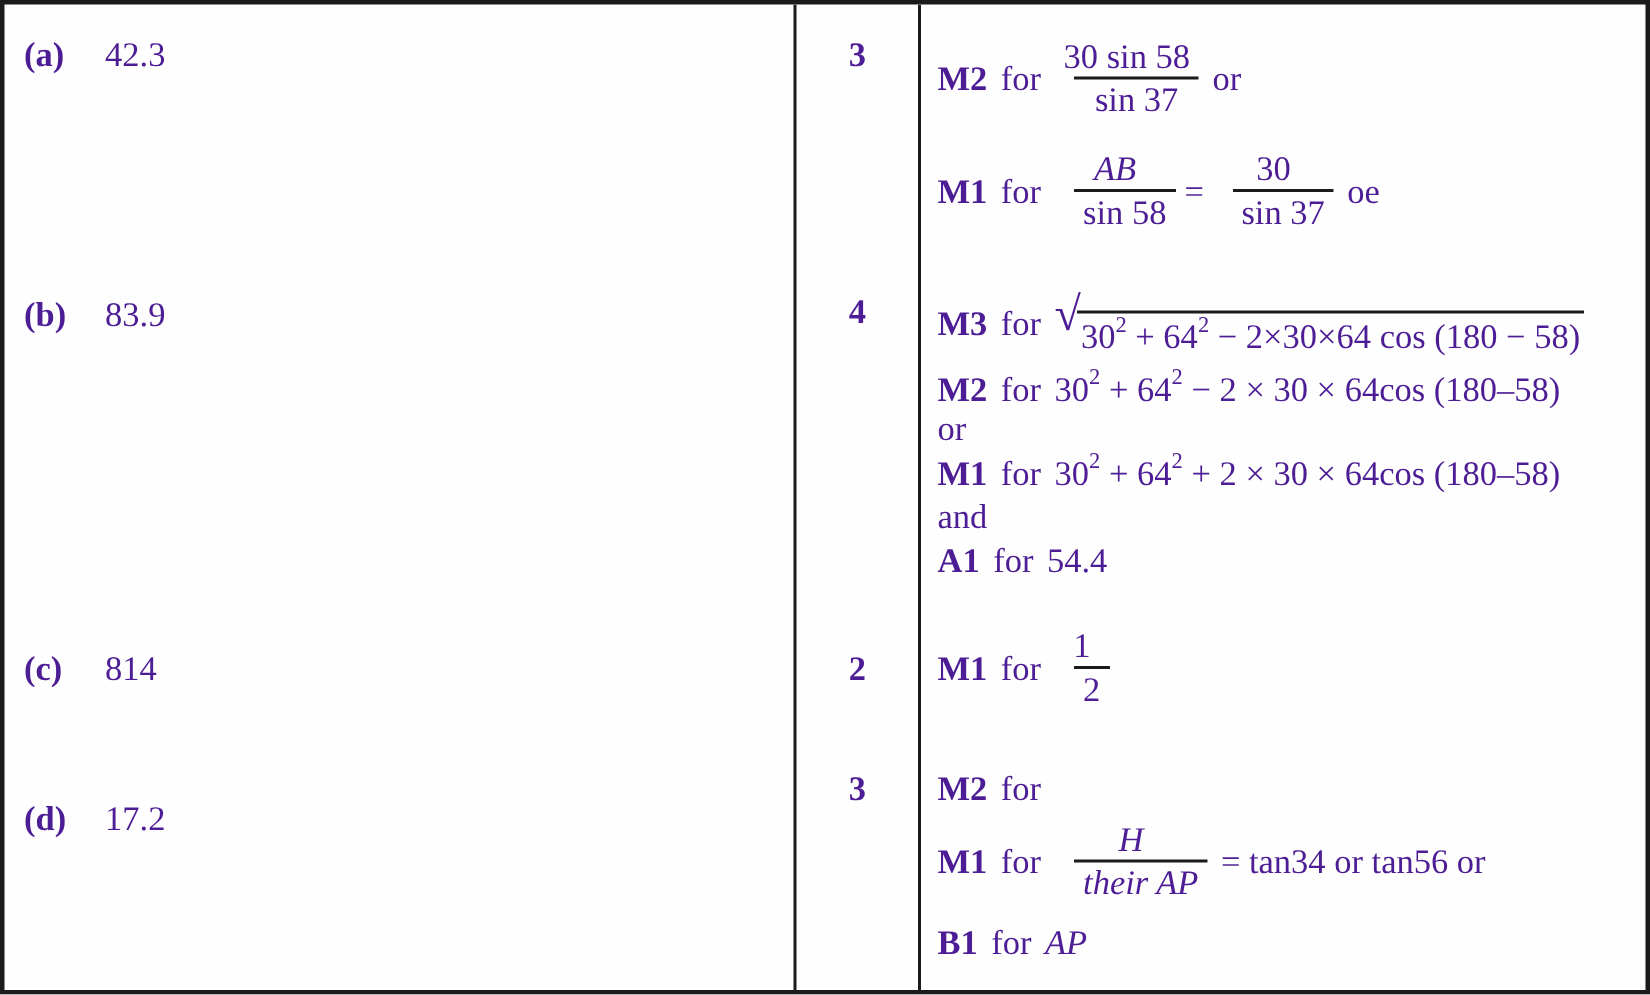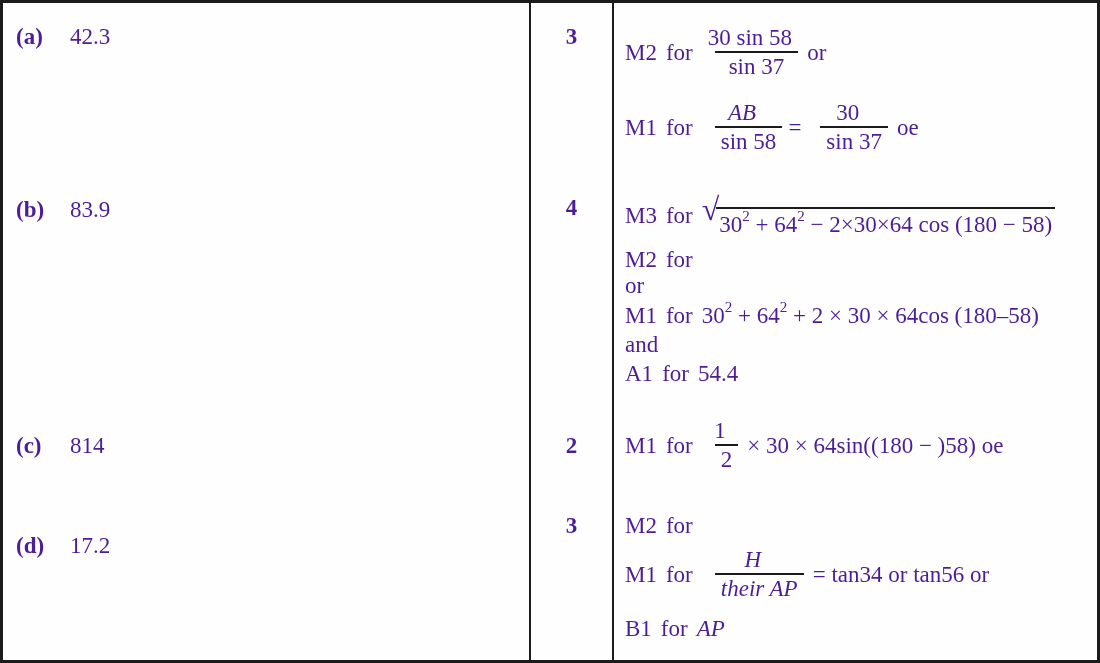--- a/index.html
+++ b/index.html
@@ -14,21 +14,21 @@
     overflow:hidden;
   }
   .vline{position:absolute;top:0;bottom:0;width:2px;background:#1b1b1b;}
   .v1{left:526px;}
   .v2{left:609px;}
   .cell{position:absolute;white-space:nowrap;font-size:23px;line-height:30px;}
   .part b{display:inline-block;min-width:40px;margin-right:14px;}
   .part{left:13px;}
   .marks{left:528px;width:81px;text-align:center;font-weight:bold;}
   .gl{left:622px;display:flex;align-items:center;gap:9px;}
-  .gl b{font-weight:normal;}
+  .gl b{font-weight:bold;}
   .eq{margin:0 -3px;}
   .frac{display:inline-block;text-align:center;vertical-align:middle;}
   .frac .fn{display:block;padding:0 6px;line-height:26px;}
   .frac .fd{display:block;border-top:2px solid #1b1b1b;padding:0 6px;line-height:28px;margin-left:13px;}
   sup{font-size:15px;line-height:0;position:relative;top:-2px;vertical-align:super;}
   .sqrt{display:inline-flex;align-items:flex-start;}
   .sqrt .sign{font-size:32px;line-height:32px;margin-right:-3px;font-weight:normal;}
   .sqrt .body{border-top:2px solid #1b1b1b;line-height:30px;padding:1px 3px 0 3px;margin-top:14px;}
   i{font-style:italic;}
 </style>
@@ -80,20 +80,21 @@
     <span>for</span>
     <span class="sqrt">
       <span class="sign">√</span>
       <span class="body"><span>30</span><sup>2</sup><span> + 64</span><sup>2</sup><span> − 2×30×64 cos (180 − 58)</span></span>
     </span>
   </div>
 
   <div class="cell gl" style="top:242px;height:30px">
     <b>M2</b>
     <span>for</span>
+    <span><span>30</span><sup>2</sup><span> + 64</span><sup>2</sup><span> − 2 × 30 × 64cos (180–58)</span></span>
   </div>
 
   <div class="cell gl" style="top:268px;height:30px">
     <span>or</span>
   </div>
 
   <div class="cell gl" style="top:298px;height:30px">
     <b>M1</b>
     <span>for</span>
     <span><span>30</span><sup>2</sup><span> + 64</span><sup>2</sup><span> + 2 × 30 × 64cos (180–58)</span></span>
@@ -114,21 +115,20 @@
   </div>
   <div class="cell marks" style="top:428px">2</div>
 
   <div class="cell gl" style="top:412px;height:62px">
     <b>M1</b>
     <span>for</span>
     <span class="frac">
       <span class="fn">1</span>
       <span class="fd">2</span>
     </span>
-    <span>× 30 × 64sin((180 − )58) oe</span>
   </div>
 
   <div class="cell part" style="top:528px">
     <b>(d)</b><span>17.2</span>
   </div>
   <div class="cell marks" style="top:508px">3</div>
 
   <div class="cell gl" style="top:508px;height:30px">
     <b>M2</b>
     <span>for</span>

